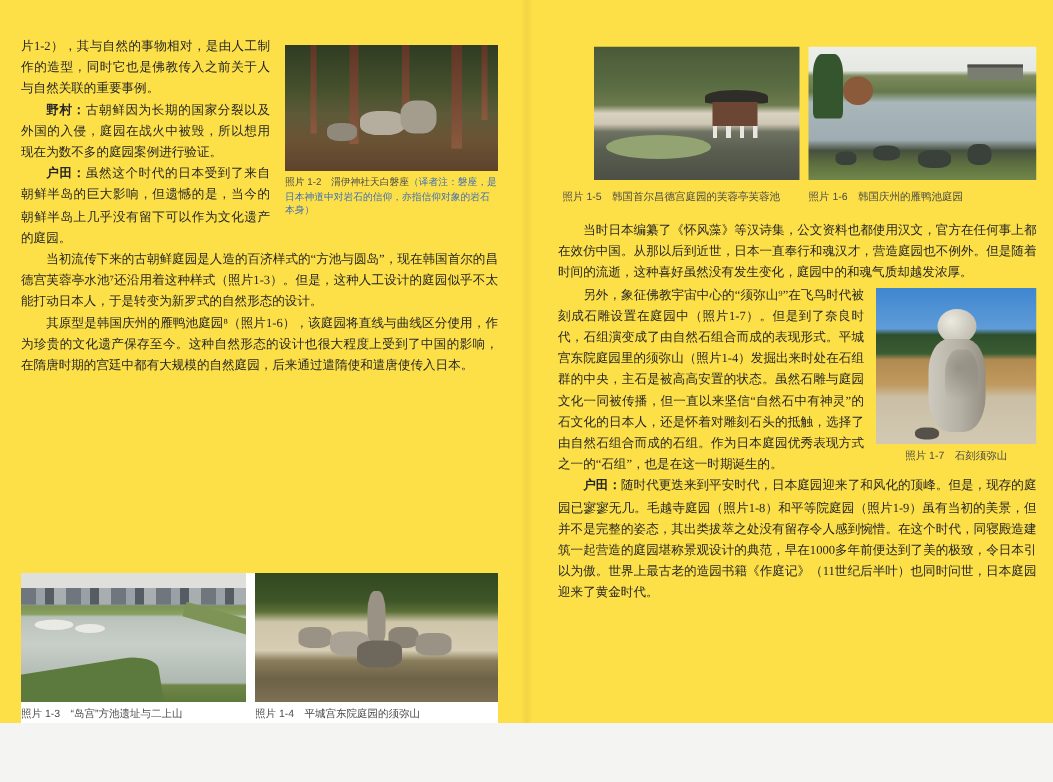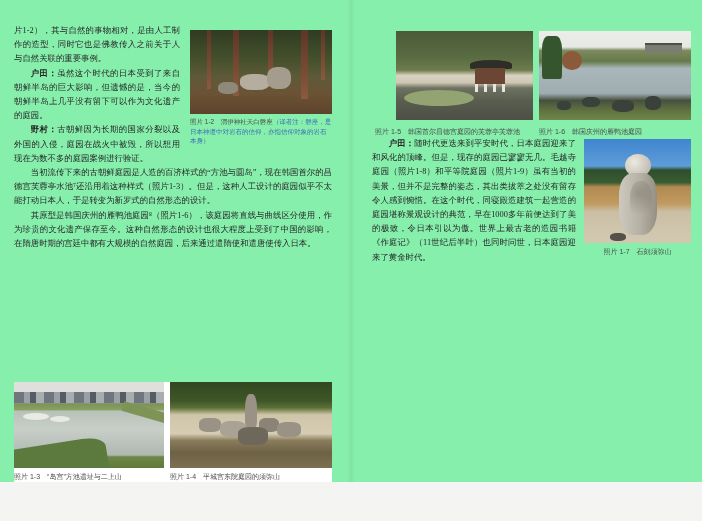--- a/index.html
+++ b/index.html
@@ -1,17 +1,17 @@
 <!DOCTYPE html>
 <html><head>
 <meta charset="utf-8">
 <style>
   html,body{margin:0;padding:0;}
   body{width:702px;height:521px;background:#f4f4f2;font-family:"Liberation Serif","DejaVu Serif",serif;}
-  .spread{position:relative;width:702px;height:482px;background:#86efac;overflow:hidden;}
+  .spread{position:relative;width:702px;height:482px;background:#fde047;overflow:hidden;}
   .gutter{position:absolute;left:347px;top:0;width:8px;height:521px;
     background:linear-gradient(90deg,rgba(0,0,0,0) 0%,rgba(0,0,0,0.05) 50%,rgba(0,0,0,0) 100%);}
 
   
   .body{margin:0;font-size:8.4px;line-height:14.2px;color:#262626;text-align:justify;text-indent:2em;}
   .body.no-indent{text-indent:0;}
   .speaker{font-weight:bold;}
   .sec-heading{margin:10px 0 5px 0;font-size:12px;font-weight:bold;color:#1a1a1a;
     font-family:"Liberation Sans","DejaVu Sans",sans-serif;letter-spacing:0.5px;}
   .cap{font-family:"Liberation Sans","DejaVu Sans",sans-serif;font-size:7px;line-height:10px;color:#4a4a4a;}
@@ -113,22 +113,22 @@
           <div class="trunk t4"></div>
           <div class="trunk t5"></div>
           <div class="rock r1"></div>
           <div class="rock r2"></div>
           <div class="rock r3"></div>
         </div>
         <figcaption class="cap"><span>照片 1-2　渭伊神社天白磐座</span><span class="cap-note">（译者注：磐座，是日本神道中对岩石的信仰，亦指信仰对象的岩石本身）</span></figcaption>
       </figure>
 
       <p class="body no-indent">片1-2），其与自然的事物相对，是由人工制作的造型，同时它也是佛教传入之前关于人与自然关联的重要事例。</p>
+      <p class="body"><span class="speaker">野村：</span><span>古朝鲜因为长期的国家分裂以及外国的入侵，庭园在战火中被毁，所以想用现在为数不多的庭园案例进行验证。</span></p>
       <p class="body"><span class="speaker">户田：</span><span>虽然这个时代的日本受到了来自朝鲜半岛的巨大影响，但遗憾的是，当今的朝鲜半岛上几乎没有留下可以作为文化遗产的庭园。</span></p>
-      <p class="body"><span class="speaker">野村：</span><span>古朝鲜因为长期的国家分裂以及外国的入侵，庭园在战火中被毁，所以想用现在为数不多的庭园案例进行验证。</span></p>
       <p class="body">当初流传下来的古朝鲜庭园是人造的百济样式的“方池与圆岛”，现在韩国首尔的昌德宫芙蓉亭水池⁷还沿用着这种样式（照片1-3）。但是，这种人工设计的庭园似乎不太能打动日本人，于是转变为新罗式的自然形态的设计。</p>
       <p class="body">其原型是韩国庆州的雁鸭池庭园⁸（照片1-6），该庭园将直线与曲线区分使用，作为珍贵的文化遗产保存至今。这种自然形态的设计也很大程度上受到了中国的影响，在隋唐时期的宫廷中都有大规模的自然庭园，后来通过遣隋使和遣唐使传入日本。</p>
     </div>
 
     <div class="photo-row">
       <figure class="fig13">
         <div class="ph ph13">
           <div class="houses"></div>
           <div class="sheet sh1"></div>
           <div class="sheet sh2"></div>
@@ -170,31 +170,33 @@
           <div class="pav2"></div>
           <div class="rk rk1"></div>
           <div class="rk rk2"></div>
           <div class="rk rk3"></div>
           <div class="rk rk4"></div>
         </div>
         <figcaption class="cap">照片 1-6　韩国庆州的雁鸭池庭园</figcaption>
       </figure>
     </div>
 
+    <p class="body mt10">当时日本编纂了《怀风藻》等汉诗集，公文资料也都使用汉文，官方在任何事上都在效仿中国。从那以后到近世，日本一直奉行和魂汉才，营造庭园也不例外。但是随着时间的流逝，这种喜好虽然没有发生变化，庭园中的和魂气质却越发浓厚。</p>
 
     <figure class="fig17">
       <div class="ph ph17">
         <div class="knob"></div>
         <div class="statue-body"></div>
         <div class="carve"></div>
         <div class="base-stone"></div>
       </div>
       <figcaption class="cap">照片 1-7　石刻须弥山</figcaption>
     </figure>
 
+    <p class="body">另外，象征佛教宇宙中心的“须弥山⁹”在飞鸟时代被刻成石雕设置在庭园中（照片1-7）。但是到了奈良时代，石组演变成了由自然石组合而成的表现形式。平城宫东院庭园里的须弥山（照片1-4）发掘出来时处在石组群的中央，主石是被高高安置的状态。虽然石雕与庭园文化一同被传播，但一直以来坚信“自然石中有神灵”的石文化的日本人，还是怀着对雕刻石头的抵触，选择了由自然石组合而成的石组。作为日本庭园优秀表现方式之一的“石组”，也是在这一时期诞生的。</p>
 
 
     <p class="body"><span class="speaker">户田：</span><span>随时代更迭来到平安时代，日本庭园迎来了和风化的顶峰。但是，现存的庭园已寥寥无几。毛越寺庭园（照片1-8）和平等院庭园（照片1-9）虽有当初的美景，但并不是完整的姿态，其出类拔萃之处没有留存令人感到惋惜。在这个时代，同寝殿造建筑一起营造的庭园堪称景观设计的典范，早在1000多年前便达到了美的极致，令日本引以为傲。世界上最古老的造园书籍《作庭记》（11世纪后半叶）也同时问世，日本庭园迎来了黄金时代。</span></p>
   </div>
 
   <div class="gutter"></div>
 
   <div class="pageno" style="left:18px;">10</div>
   <div class="pageno" style="right:34px;">9</div>
 </div>

